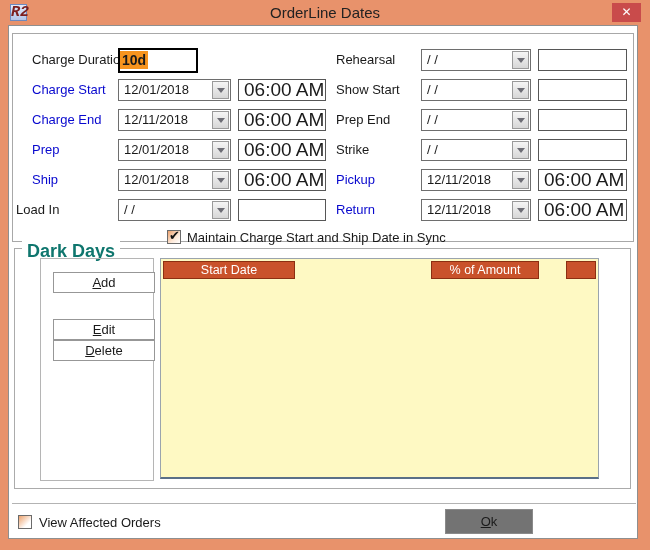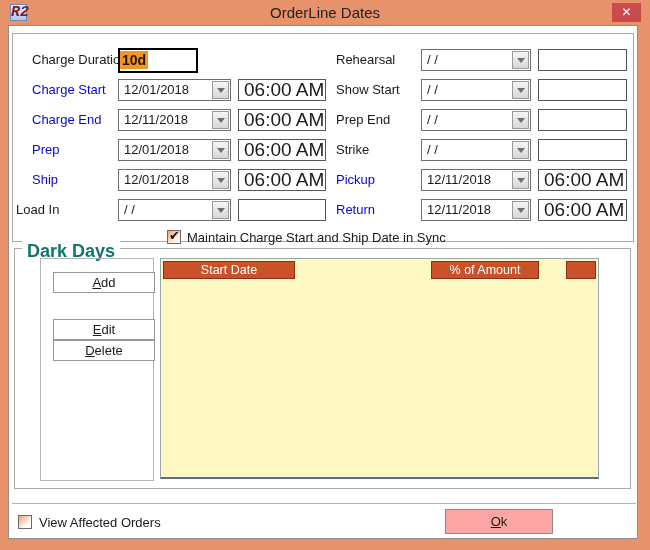--- a/index.html
+++ b/index.html
@@ -57,21 +57,21 @@
                border:1px solid #b5b5b5; }
   .panel-btn { position:absolute; left:12px; width:102px; height:21px; background:#fff;
                border:1px solid #979797; text-align:center; line-height:19px; cursor:pointer; }
   .grid { position:absolute; left:145px; top:9px; width:439px; height:221px;
           border:1px solid #9aa4ad; border-bottom:2px solid #5a7087; background:#fef9c3; }
   .ghead { position:absolute; top:2px; height:18px; background:#C9522B;
            border:1px solid #8C2F12; color:#fff; font-size:12.5px; text-align:center;
            line-height:16px; }
   
   .sep { position:absolute; left:3px; top:477px; width:624px; height:1px; background:#b3b3b3; }
-  .dlg-btn { position:absolute; top:483px; width:108px; height:25px; background:#fca5a5;
+  .dlg-btn { position:absolute; top:483px; width:88px; height:25px; background:#737373;
              border:1px solid #8a8a8a; text-align:center; line-height:23px; cursor:pointer; }
   .mnemonic { display:inline-block; }
   .mnemonic::first-letter { text-decoration:underline; }
 </style>
 </head>
 <body>
 
 <div class="titlebar">
   <div class="app-icon">R2</div>
   <div class="title">OrderLine Dates</div>

